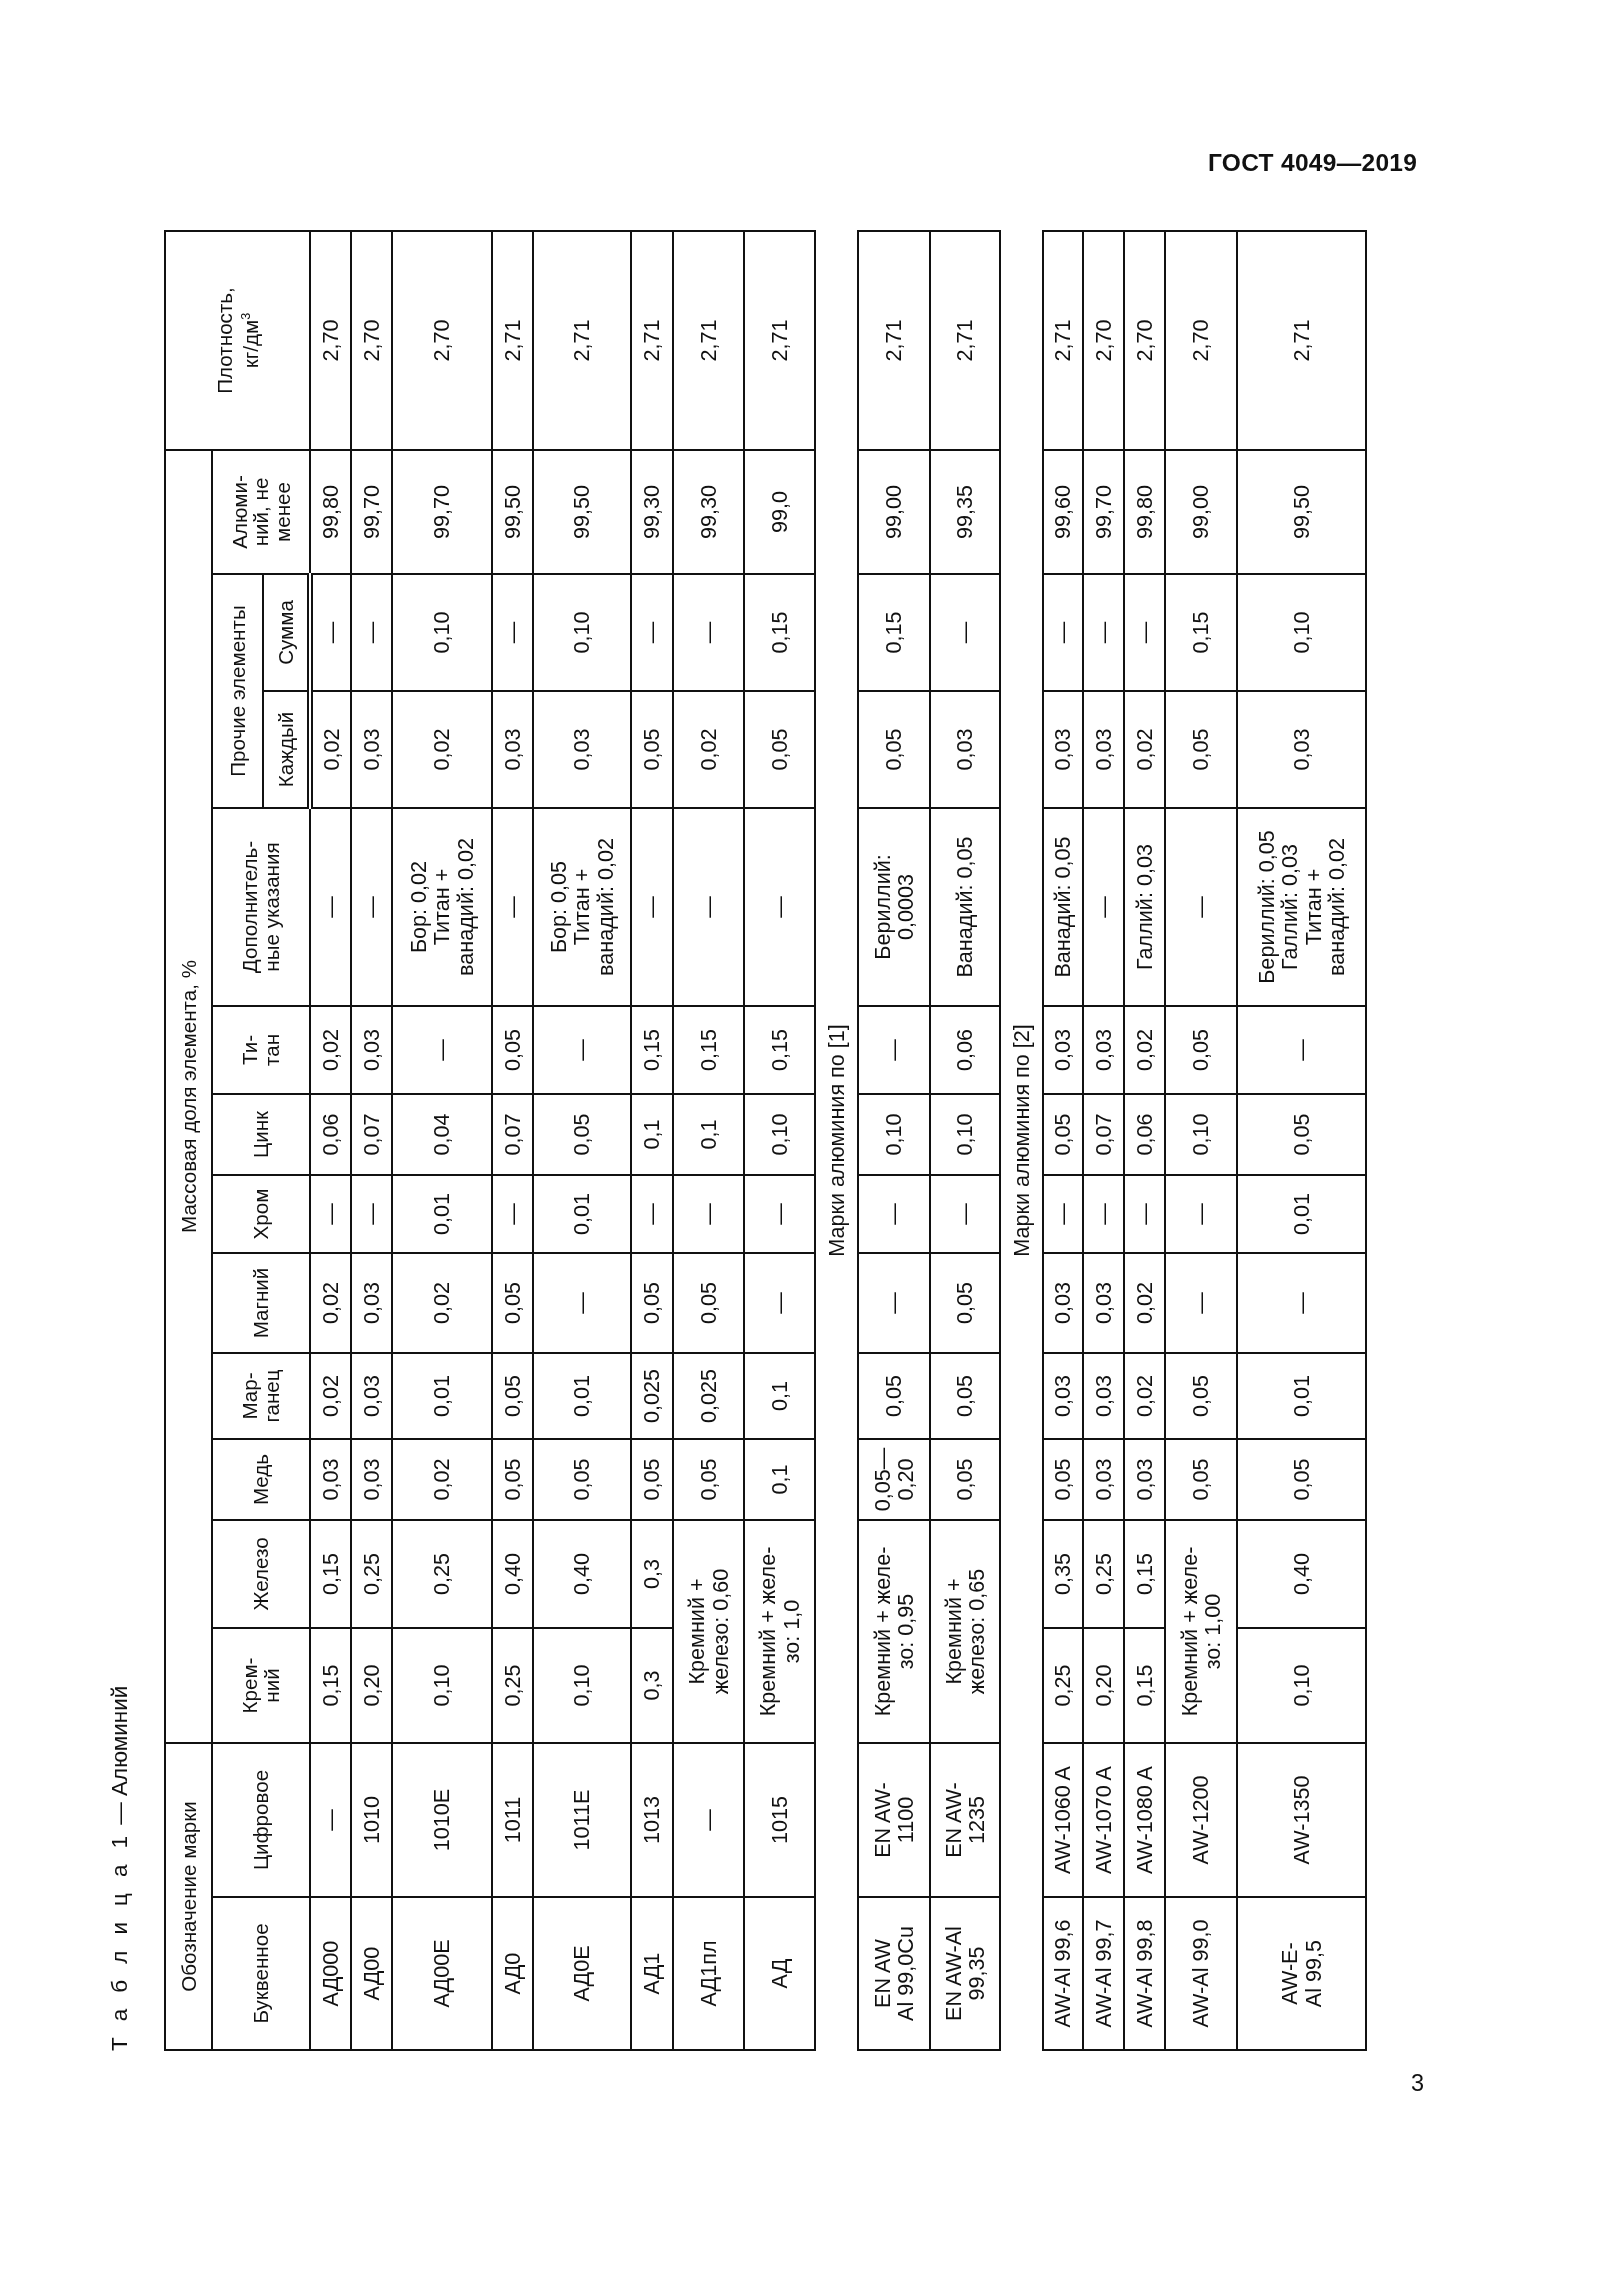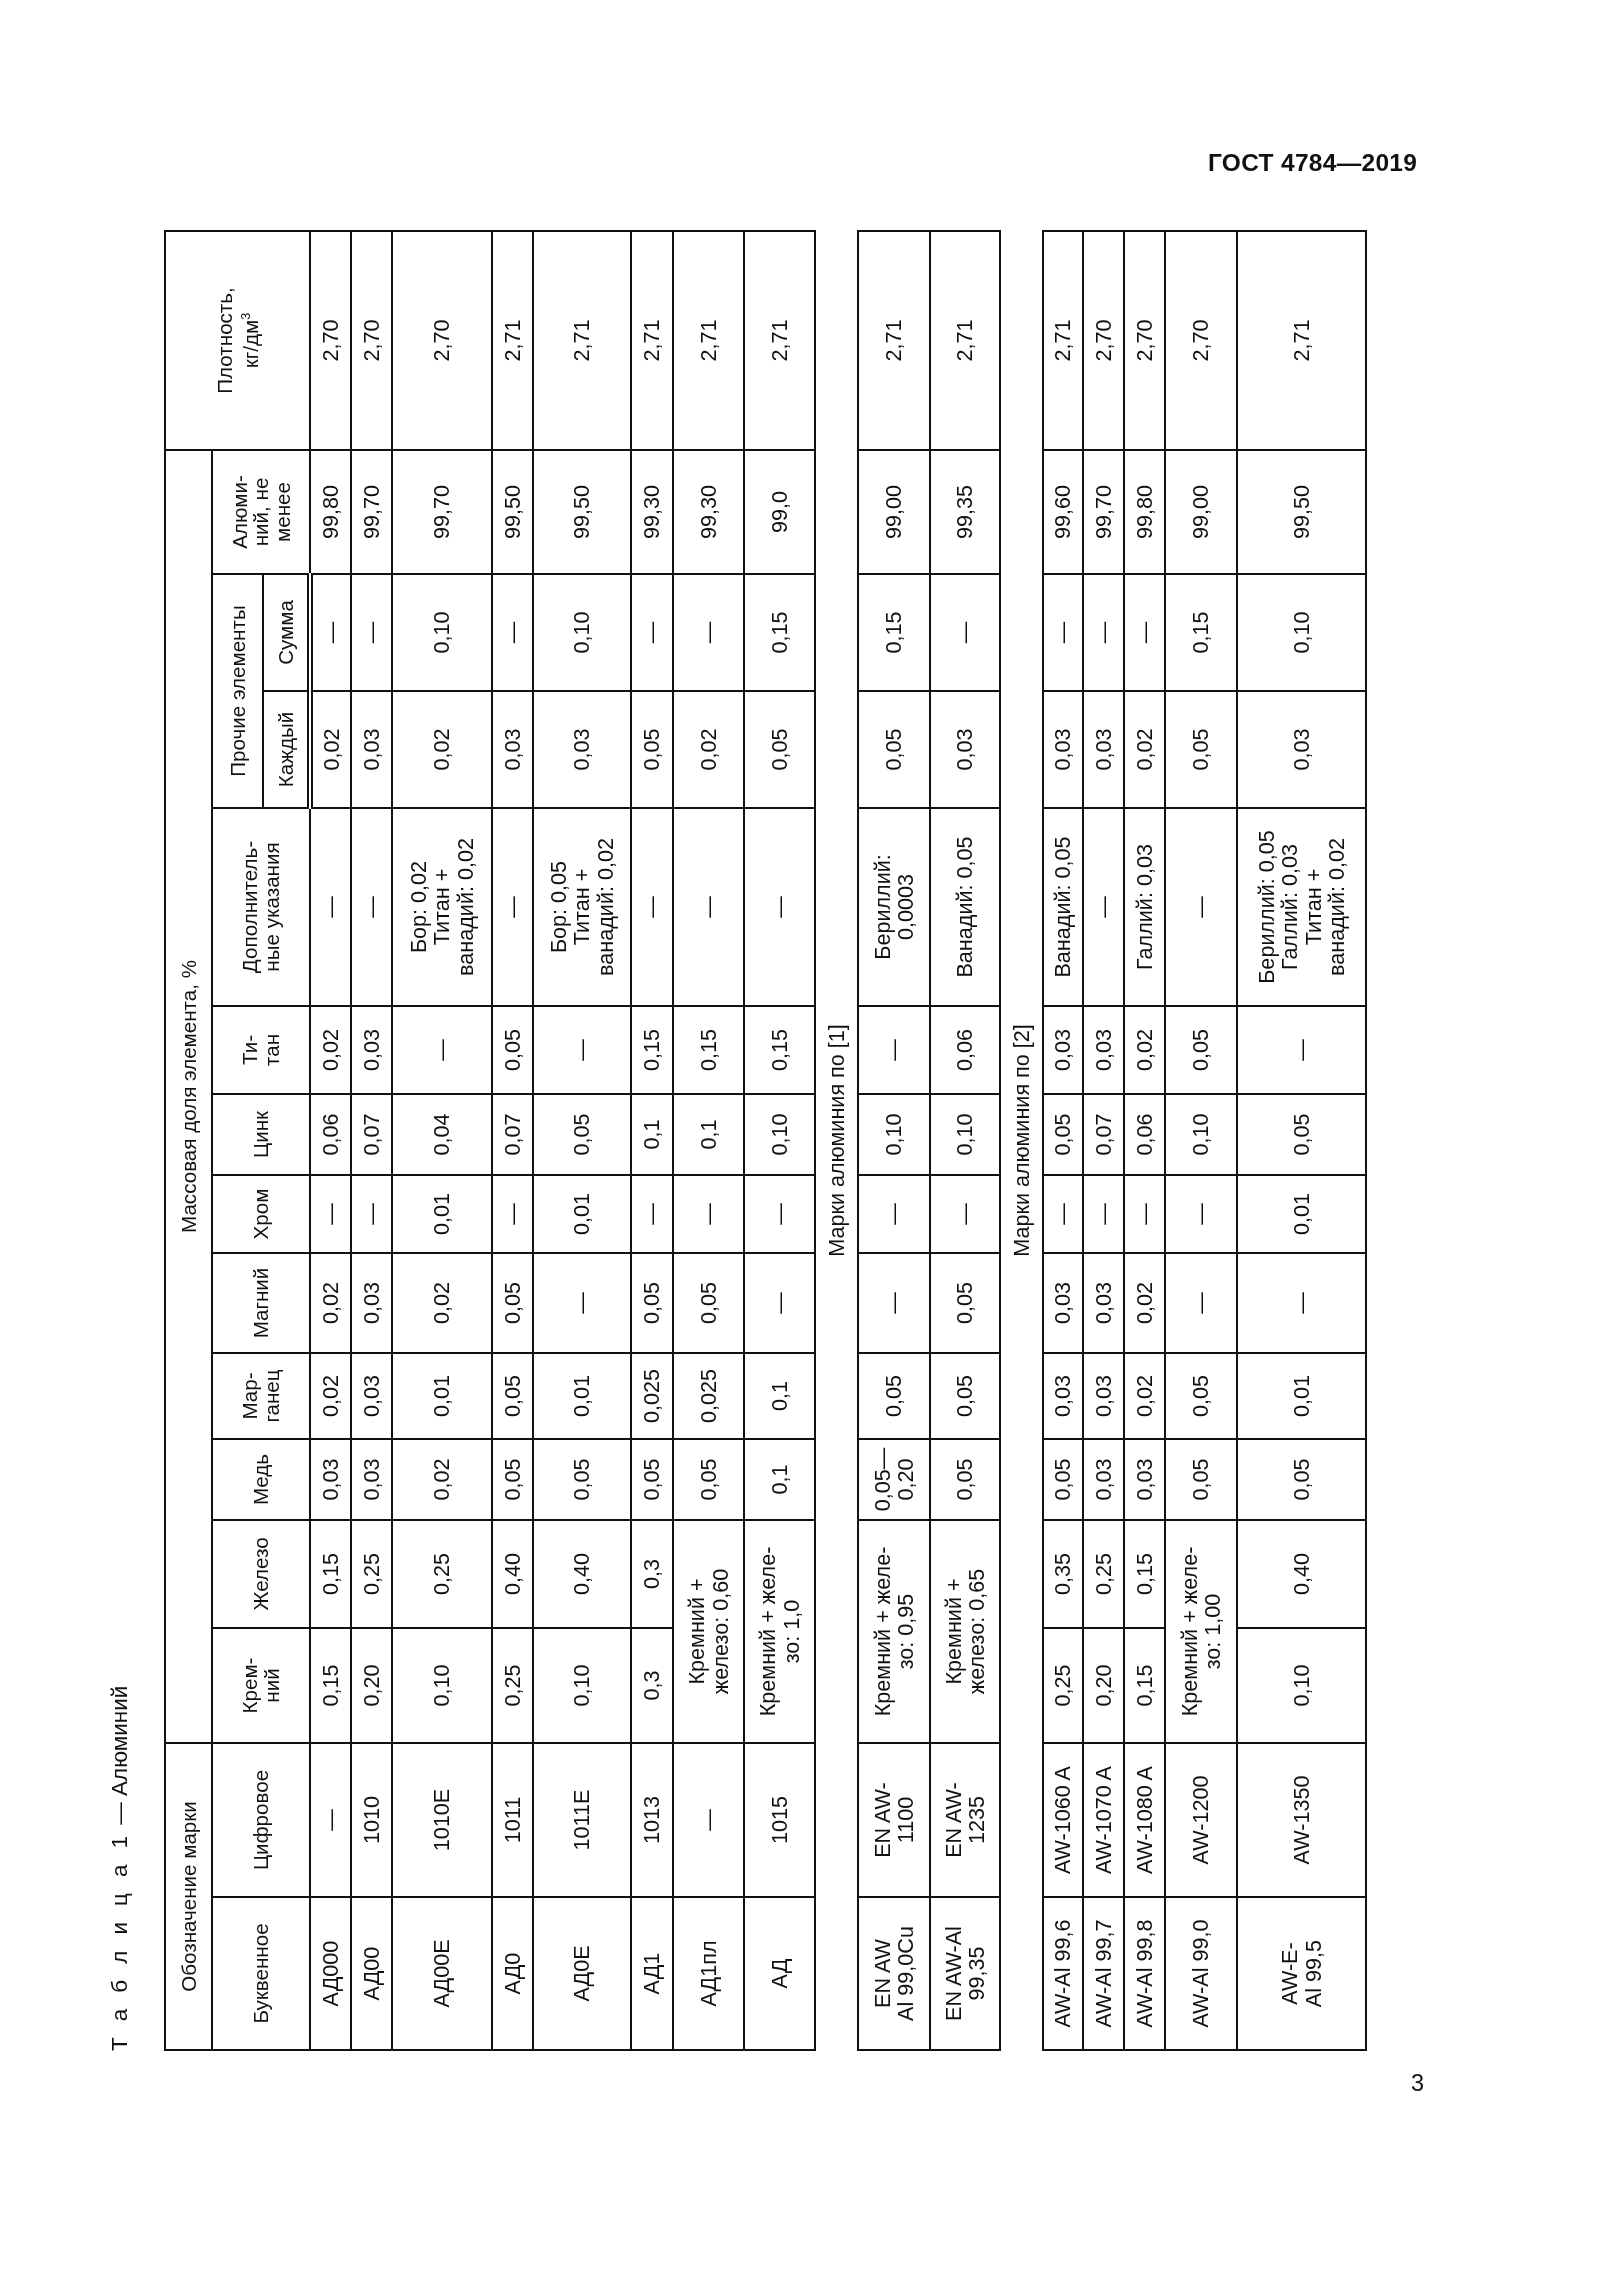--- a/index.html
+++ b/index.html
@@ -22,21 +22,21 @@
   table.t th { font-size:20.6px; line-height:21.6px; }
   table.t thead tr.last th { border-bottom:6.9px double #111; }
   td.left { text-align:left; }
   td.topc { vertical-align:top; padding-top:9.8px; }
   tr.section td { border-left:none; border-right:none; height:37px; font-size:21.6px; }
   .sup { font-size:12.7px; vertical-align:super; }
 </style>
 </head>
 <body>
 
-<div class="doc-header">ГОСТ 4784—2019</div>
+<div class="doc-header">ГОСТ 4049—2019</div>
 <div class="page-number">3</div>
 
 <div class="rot">
   <div class="caption"><span>Т а б л и ц а  1</span><span class="rest"> — Алюминий</span></div>
 
   <table class="t">
     <colgroup>
       <col style="width:153px">
         <col style="width:154px">
         <col style="width:115px">

